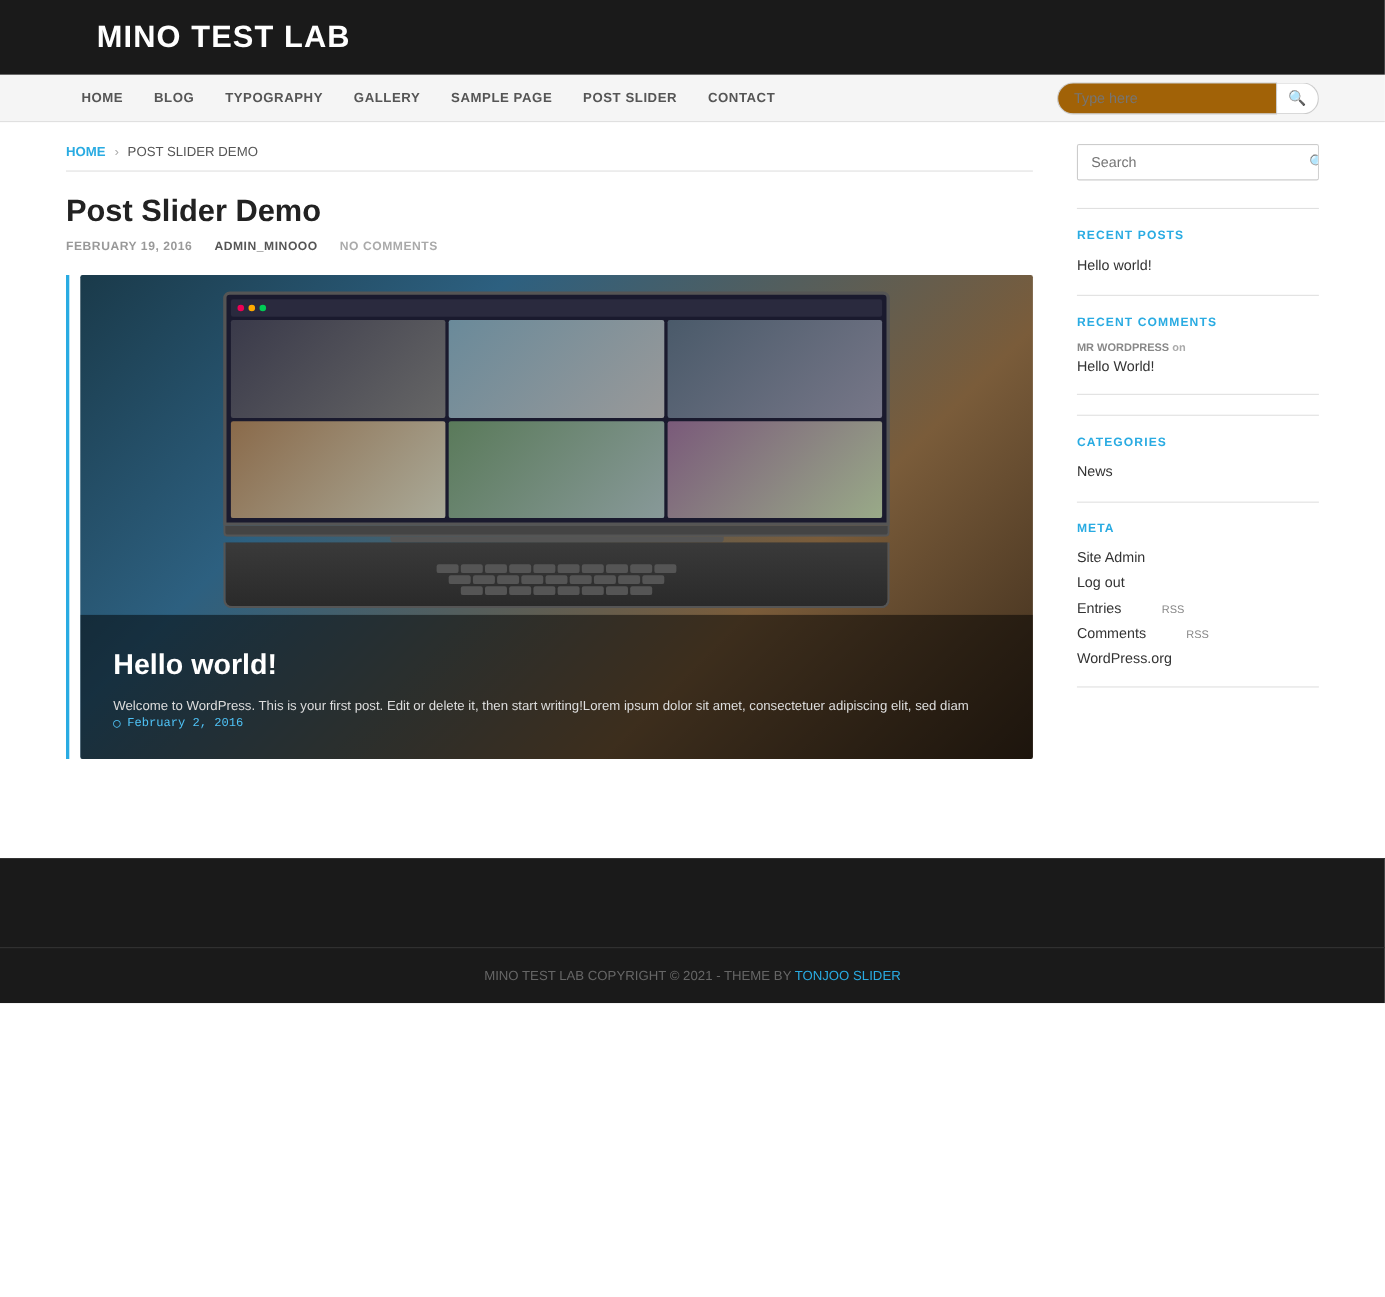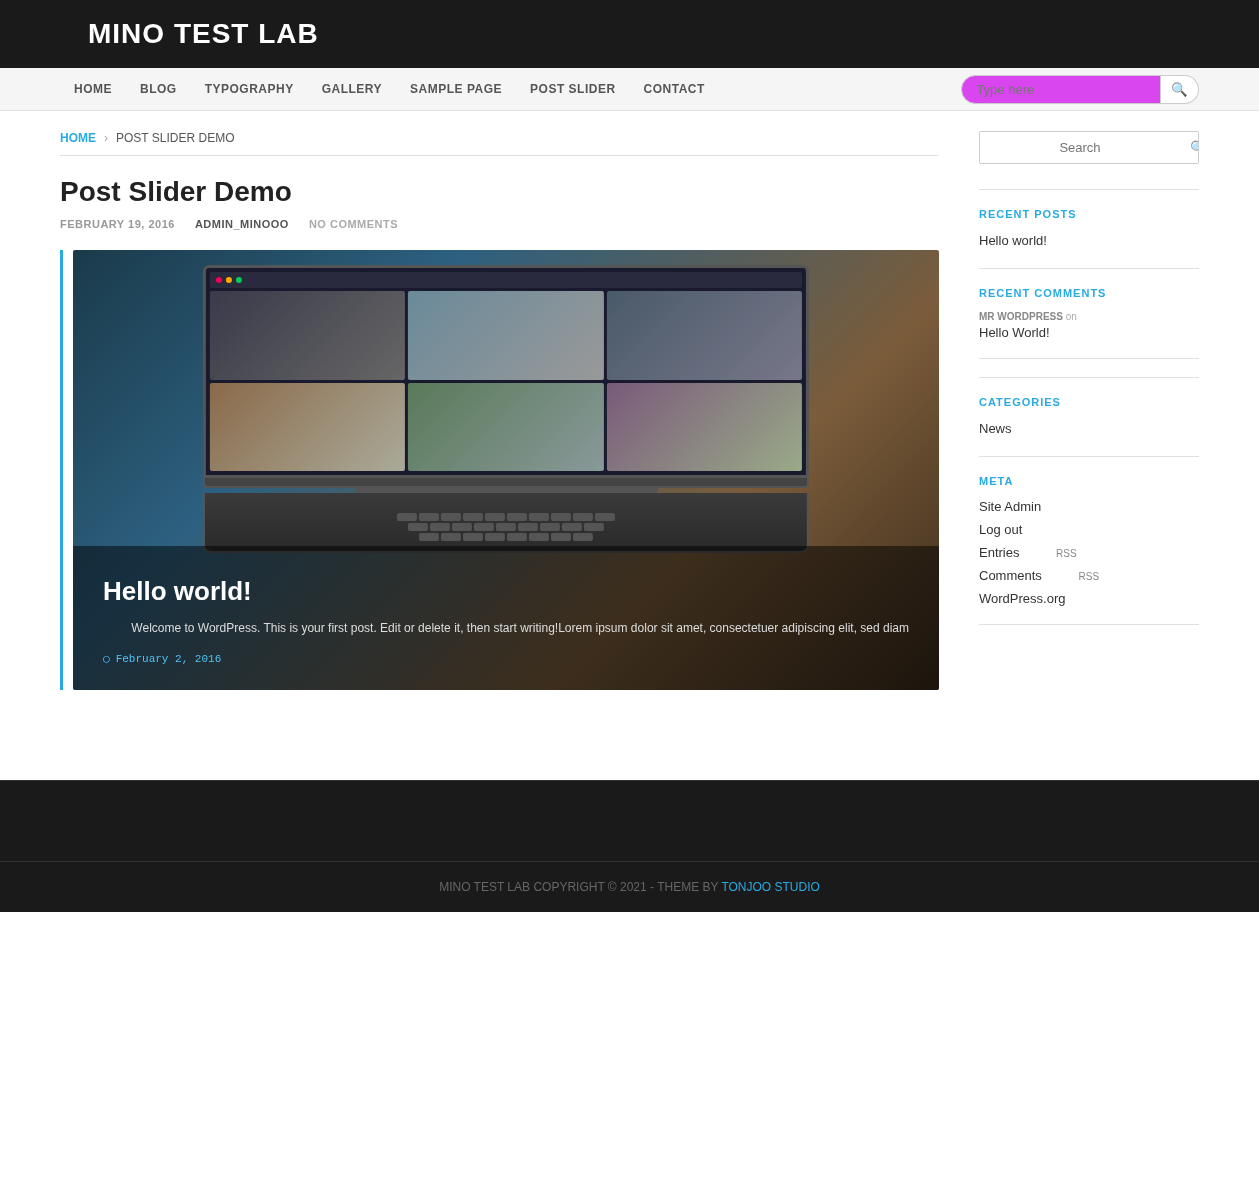--- a/index.html
+++ b/index.html
@@ -44,21 +44,21 @@
     .nav-search {
       display: flex;
       align-items: center;
     }
     .nav-search input {
       border: 1px solid #ccc;
       border-radius: 20px 0 0 20px;
       padding: 6px 14px;
       font-size: 13px;
       outline: none;
-      background: #d946ef;
+      background: #a16207;
       width: 200px;
     }
     .nav-search button {
       border: 1px solid #ccc;
       border-left: none;
       background: #fff;
       border-radius: 0 20px 20px 0;
       padding: 6px 10px;
       cursor: pointer;
       color: #888;
@@ -155,23 +155,21 @@
     }
     .slider-post-title {
       font-size: 26px;
       font-weight: 900;
       color: #fff;
       margin-bottom: 12px;
     }
     .slider-excerpt {
       font-size: 12px;
       color: #ddd;
-      margin-bottom: 14px;
       line-height: 1.6;
-      text-align: right;
     }
     .slider-date {
       display: flex;
       align-items: center;
       gap: 6px;
       color: #4fc3f7;
       font-size: 11px;
       font-family: 'Courier New', monospace;
     }
 
@@ -189,21 +187,20 @@
       margin-bottom: 25px;
       overflow: hidden;
     }
     .sidebar-search input {
       flex: 1;
       border: none;
       padding: 8px 12px;
       font-size: 13px;
       outline: none;
       color: #999;
-      text-align: center;
     }
     .sidebar-search button {
       background: #fff;
       border: none;
       padding: 8px 10px;
       cursor: pointer;
       color: #aaa;
       font-size: 13px;
     }
 
@@ -232,21 +229,21 @@
     }
 
     .recent-comment-author {
       font-size: 10px;
       color: #888;
       text-transform: uppercase;
       font-weight: 700;
       margin-bottom: 3px;
     }
     .recent-comment-author .on-text {
-      font-weight: 400;
+      font-weight: 700;
       text-transform: lowercase;
       color: #aaa;
       margin-top: 40px;
     }
     .recent-comment-post {
       display: block;
       color: #333;
       text-decoration: none;
       font-size: 13px;
       margin-bottom: 8px;
@@ -532,15 +529,15 @@
     <hr class="sidebar-divider">
 
   </aside>
 
 </div>
 
 <footer class="site-footer-wrapper">
   <div class="site-footer-top"></div>
   <div class="site-footer-bottom">
     <span>MINO TEST LAB COPYRIGHT © 2021 - THEME BY </span>
-    <a href="#">TONJOO STUDIO</a>
+    <a href="#">TONJOO SLIDER</a>
   </div>
 </footer>
 
 </body></html>

